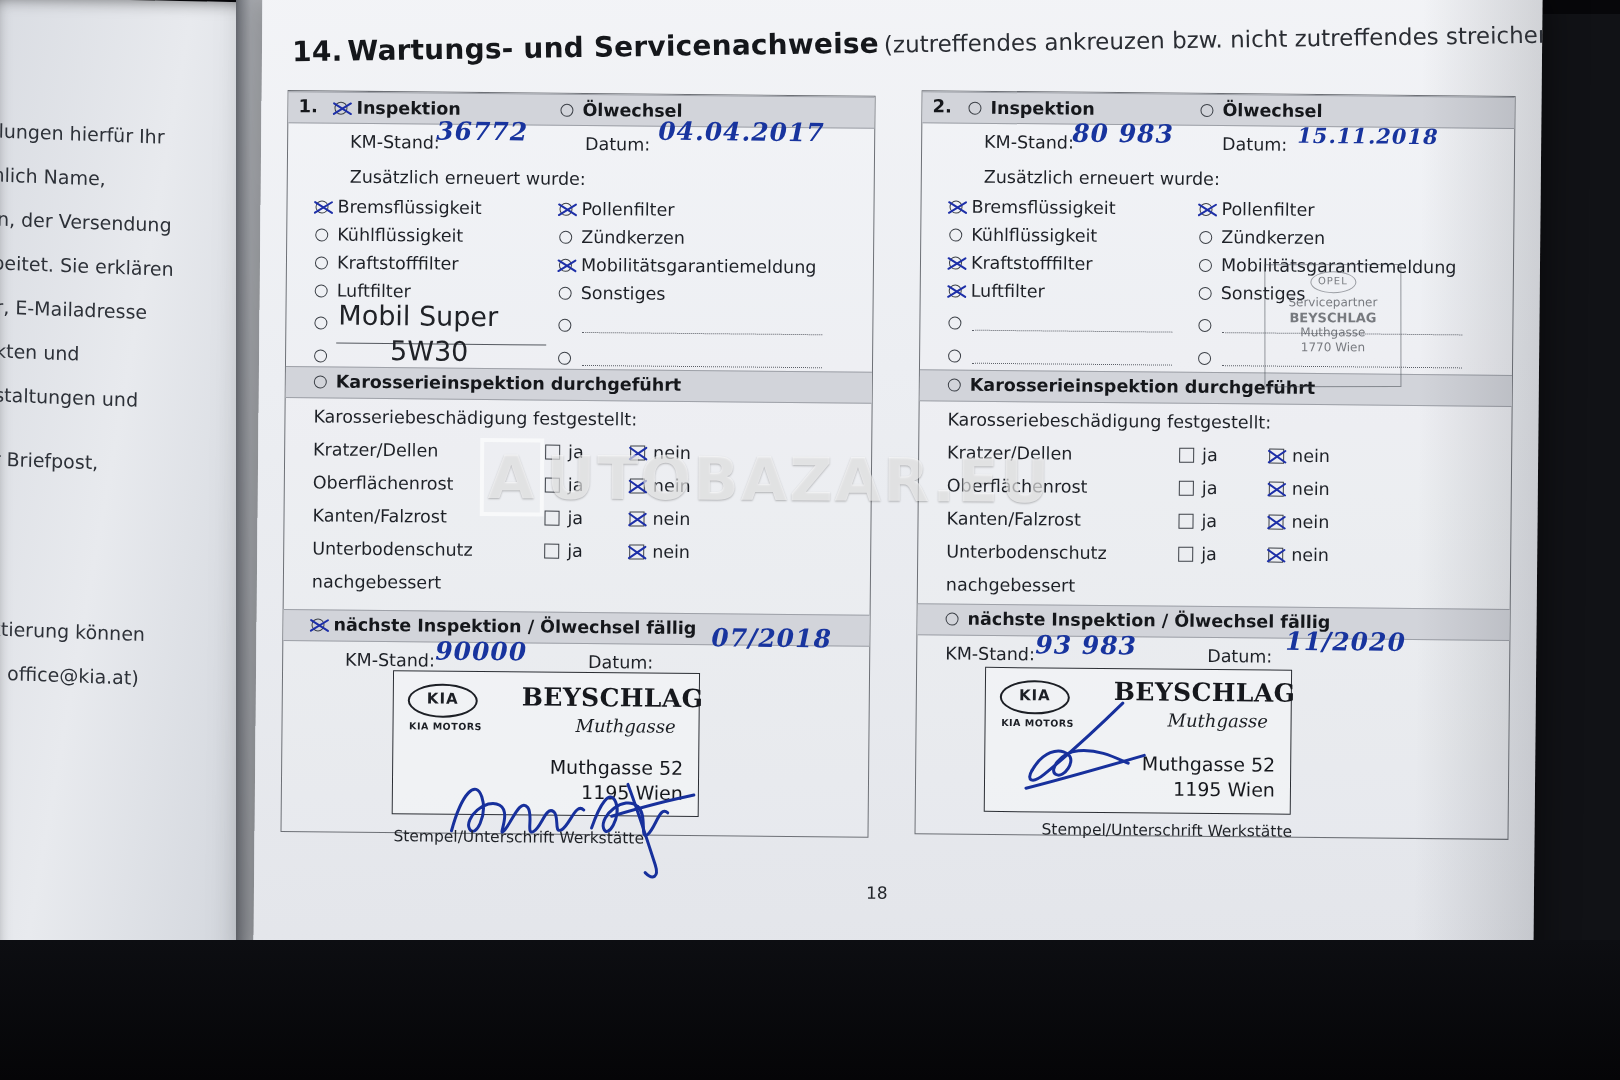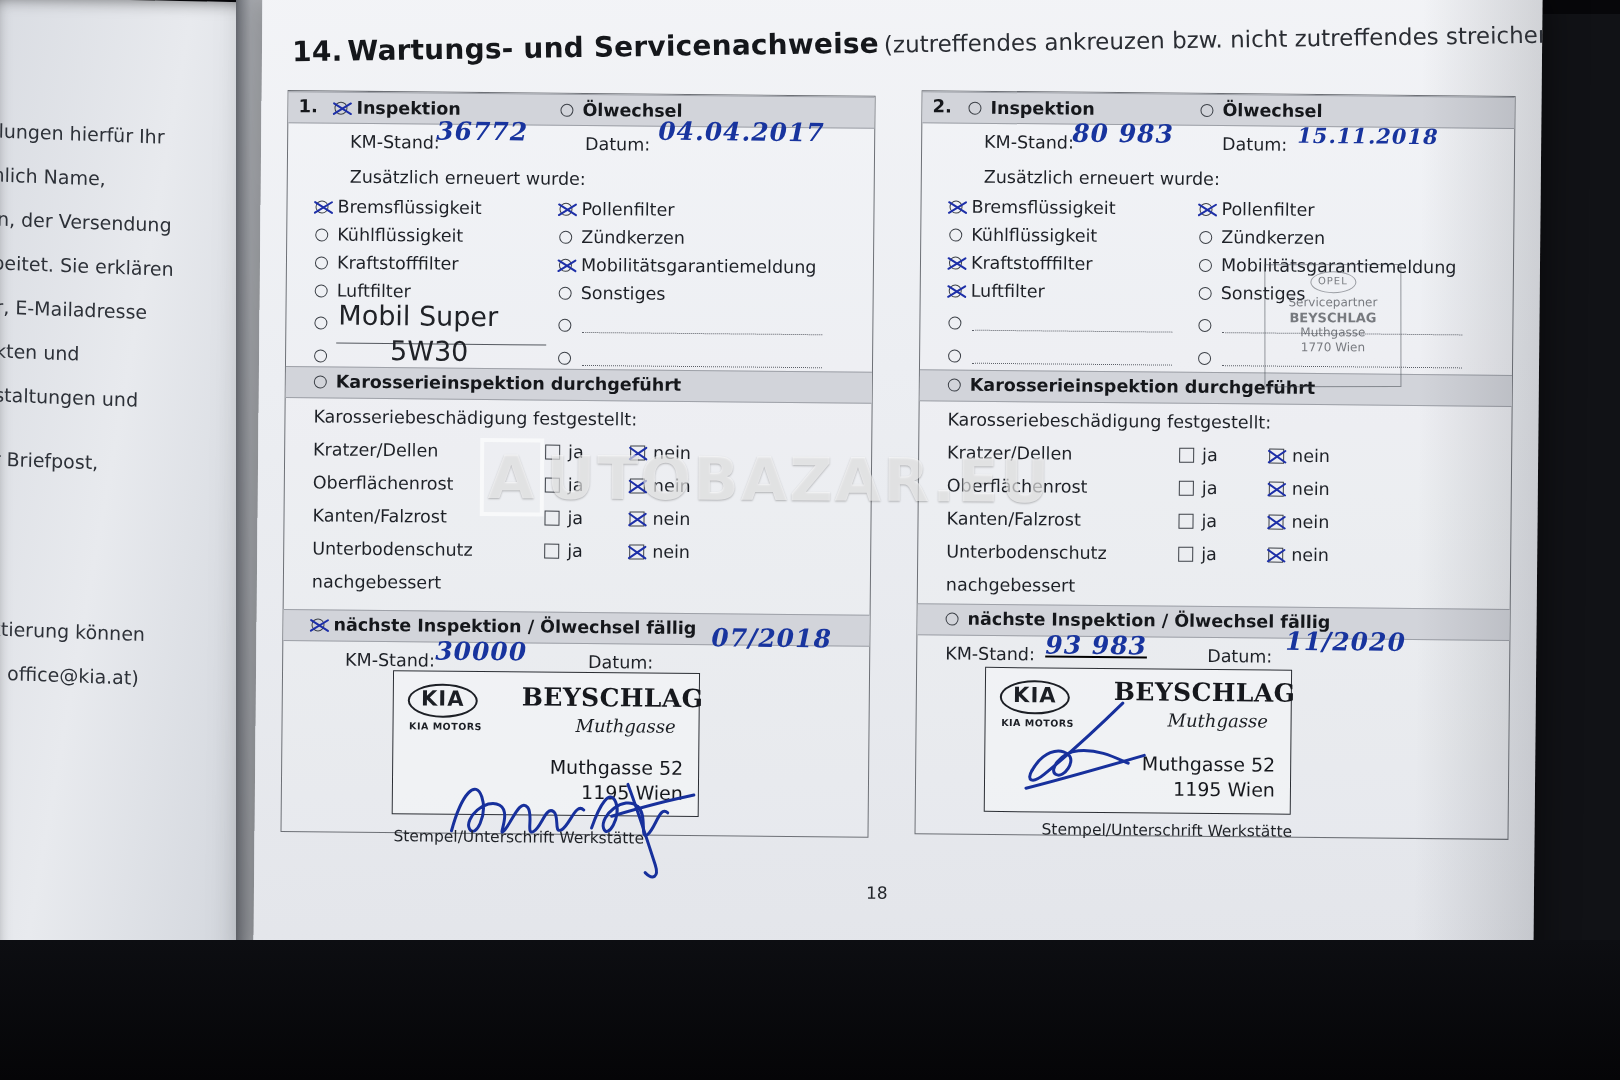--- a/index.html
+++ b/index.html
@@ -194,21 +194,21 @@
     background: rgba(246,247,249,.55);
   }
   .stamp .kia {
     position: absolute; left: 14px; top: 12px;
     width: 76px; text-align: center;
   }
   .kia-oval {
     width: 66px; height: 30px;
     border: 2.4px solid #1c1f25;
     border-radius: 50%;
-    font-size: 21px; font-weight: bold;
+    font-size: 15px; font-weight: bold;
     line-height: 27px; color: #1c1f25;
     letter-spacing: 1px;
   }
   .kia-sub { font-size: 9.5px; font-weight: bold; color: #1c1f25; margin-top: 3px; letter-spacing: .5px;}
   .beyschlag {
     position: absolute;
     font-family: "DejaVu Serif", serif;
     font-weight: bold;
     font-size: 25px;
     color: #16181d;
@@ -467,21 +467,21 @@
       <div class="band" style="top:518px; height:30px;"></div>
       <div class="row" style="left:28px; top:523px;">
         <span class="o xed"></span>
         <span class="lbl-b">nächste Inspektion / Ölwechsel fällig</span>
       </div>
 
       <div class="row" style="left:62px; top:558px;">
         <span class="lbl">KM-Stand:</span>
       </div>
       <div class="row" style="left:152px; top:544px;">
-        <span class="hand">30000</span>
+        <span class="hand">90000</span>
       </div>
       <div class="row" style="left:305px; top:558px;">
         <span class="lbl">Datum:</span>
       </div>
       <div class="row" style="left:428px; top:528px;">
         <span class="hand">07/2018</span>
       </div>
 
       <div class="stamp" style="left:110px; top:578px; width:305px; height:142px;">
         <div class="kia">
@@ -654,21 +654,21 @@
 
       <div class="band" style="top:512px; height:30px;"></div>
       <div class="row" style="left:28px; top:517px;">
         <span class="o"></span>
         <span class="lbl-b">nächste Inspektion / Ölwechsel fällig</span>
       </div>
 
       <div class="row" style="left:28px; top:552px;">
         <span class="lbl">KM-Stand:</span>
       </div>
-      <div class="row" style="left:128px; top:538px;text-decoration:underline;">
+      <div class="row" style="left:118px; top:538px;">
         <span class="hand">93 983</span>
       </div>
       <div class="row" style="left:290px; top:552px;">
         <span class="lbl">Datum:</span>
       </div>
       <div class="row" style="left:368px; top:532px;">
         <span class="hand">11/2020</span>
       </div>
 
       <div class="stamp" style="left:68px; top:575px; width:305px; height:143px;">

